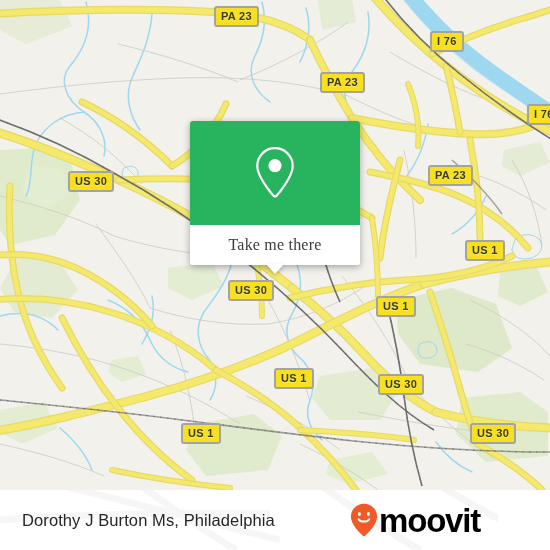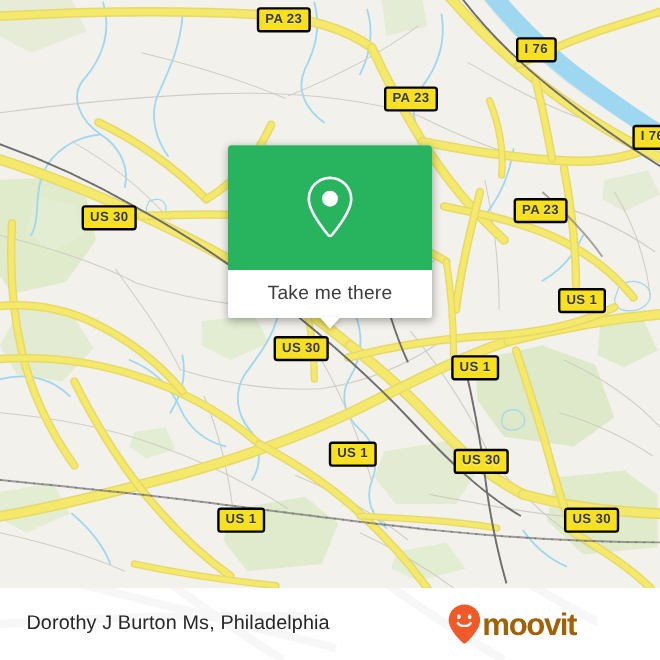--- a/index.html
+++ b/index.html
@@ -11,21 +11,21 @@
   #app{position:relative;width:550px;height:550px;overflow:hidden;}
 
   
   #map-area{position:absolute;left:0;top:0;width:550px;height:490px;overflow:hidden;background:#f2f1ec;}
   #map-svg{position:absolute;left:0;top:0;}
 
   
   .shield{
     position:absolute;
     background:#f7e020;
-    border:2px solid #000000;
+    border:2px solid #a3a3a3;
     border-radius:3px;
     color:#3a3a28;
     font-weight:bold;
     font-size:11px;
     line-height:14px;
     padding:1px 5px 2px 5px;
     letter-spacing:0.3px;
     white-space:nowrap;
     box-sizing:border-box;
     text-shadow:0 1px 0 rgba(255,255,255,.35);
@@ -33,20 +33,21 @@
 
   
   #popup{
     position:absolute;
     left:190px;top:121px;
     width:170px;
     border-radius:3px;
     box-shadow:0 2px 7px rgba(0,0,0,.33);
     background:#ffffff;
     overflow:visible;
+    font-family:Liberation Serif, serif;
   }
   #popup-head{
     background:#28b45f;
     height:104px;
     border-radius:3px 3px 0 0;
     display:flex;align-items:center;justify-content:center;
   }
   #popup-foot{
     height:40px;
     background:#ffffff;
@@ -86,21 +87,21 @@
   #footer-bg{position:absolute;left:0;top:-490px;opacity:.07;}
   #footer-title{
     position:absolute;left:22px;top:50%;transform:translateY(-50%);
     font-size:16.5px;color:#262626;letter-spacing:.1px;white-space:nowrap;
   }
   #brand{
     position:absolute;right:18px;top:50%;transform:translateY(-50%);
     display:flex;align-items:center;gap:1px;
   }
   #brand-word{
-    font-size:26px;font-weight:bold;color:#a16207;letter-spacing:-1.2px;
+    font-size:33px;font-weight:bold;color:#000000;letter-spacing:-1.2px;
     line-height:33px;
   }
 </style>
 </head>
 <body>
 
 <div id="app">
 
   <div id="map-area">
 

